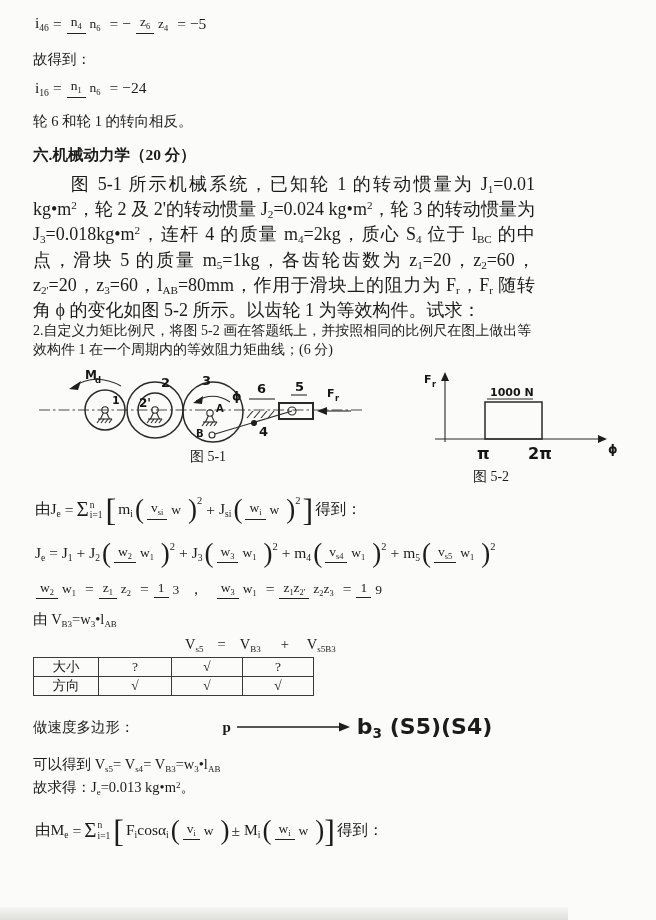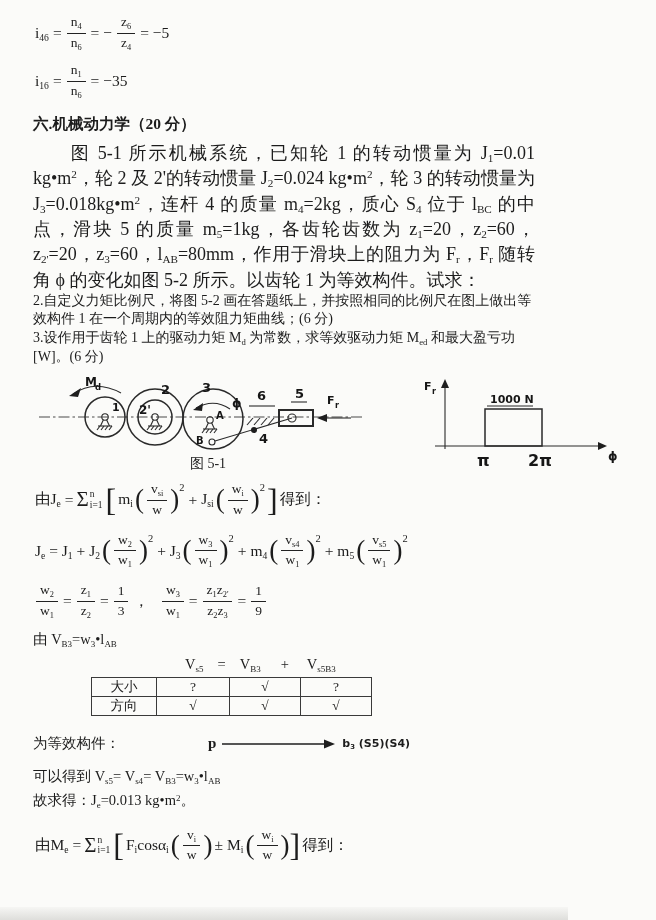--- a/index.html
+++ b/index.html
@@ -7,21 +7,21 @@
        font-family:"Liberation Serif",serif;overflow:hidden;position:relative}
   .page{position:relative;width:568px;height:920px;padding:10px 33px 0 33px;box-sizing:border-box}
   
   .tline{font-size:14.5px;line-height:1.3}
   .heading{font-size:15.5px;font-weight:700;margin:14px 0 6px 0}
   .para{font-size:18px;line-height:1.34;text-align:justify;text-indent:2.1em}
   .qline{font-size:14px;line-height:1.34}
   
   .formula{display:flex;align-items:center;font-size:15.5px;margin:4px 0 0 0}
   .fx{margin:0 2px;white-space:nowrap}
-  .frac{display:inline-flex;flex-direction:column;align-items:center;margin:0 3px;
+  .frac{display:inline-flex;flex-direction:row;align-items:center;margin:0 3px;
         font-size:13.5px;line-height:1.2}
   .frac .num{padding:0 4px 1px 4px;border-bottom:1.2px solid #222}
   .frac .den{padding:1px 4px 0 4px}
   sub{font-size:0.62em;vertical-align:-0.3em}
   sup{font-size:0.62em;vertical-align:0.5em}
   .sigma{font-size:21px;margin:0 1px;line-height:1}
   .slim{display:inline-flex;flex-direction:column;align-items:flex-start;
         font-size:9.5px;line-height:1.08;margin-right:3px}
   .bigp{font-size:27px;line-height:1;font-weight:400}
   .bigb{font-size:32px;line-height:1;font-weight:300}
@@ -33,29 +33,29 @@
   .hw{font-family:"DejaVu Sans",sans-serif;font-weight:bold}
   svg .s{fill:none;stroke:#2a2a2a;stroke-width:1.5}
   svg .s2{fill:none;stroke:#2a2a2a;stroke-width:2}
   svg .thin{fill:none;stroke:#2a2a2a;stroke-width:1.1}
   svg .cl{fill:none;stroke:#4a4a4a;stroke-width:1.1;stroke-dasharray:11 3 2.5 3}
   svg .fl{fill:#1e1e1e;stroke:none}
   svg text{font-family:"DejaVu Sans",sans-serif;font-weight:bold;fill:#161616}
   
   .vecrow{display:flex;align-items:baseline;font-size:14.5px;margin:6px 0 3px 152px}
   .vecrow .vt{margin-right:14px}
-  .vtable{border-collapse:collapse;margin-left:58px}
+  .vtable{border-collapse:collapse;}
   .vtable td{border:1.6px solid #3a3a3a;text-align:center;font-size:13.5px;
              height:18px;padding:0;vertical-align:middle}
   .c-lab{width:64px}.c-a{width:72px}.c-b{width:70px}.c-c{width:70px}
   
   .polyrow{display:flex;align-items:center;margin:18px 0 0 0}
   .polyrow .lead{font-size:14.5px}
   .polyrow .pvar{font-size:15px;font-weight:bold;margin-left:88px;margin-right:6px}
-  .polyrow .endlab{font-size:11px;margin-left:6px}
+  .polyrow .endlab{font-size:22px;margin-left:6px}
   .shade{position:absolute;left:0;right:0;bottom:0;height:13px;
          background:linear-gradient(#f6f6f4,#dededb)}
 </style>
 </head>
 <body>
 
 <div class="page">
 
   <div class="formula">
     <span class="fx">i<sub>46</sub></span>
@@ -65,37 +65,38 @@
       <span class="den">n<sub>6</sub></span>
     </span>
     <span class="fx">= −</span>
     <span class="frac">
       <span class="num">z<sub>6</sub></span>
       <span class="den">z<sub>4</sub></span>
     </span>
     <span class="fx">= −5</span>
   </div>
 
+  <div class="tline" style="margin-top:16px">故得到：</div>
 
   <div class="formula" style="margin-top:10px">
     <span class="fx">i<sub>16</sub></span>
     <span class="fx">=</span>
     <span class="frac">
       <span class="num">n<sub>1</sub></span>
       <span class="den">n<sub>6</sub></span>
     </span>
-    <span class="fx">= −35</span>
-  </div>
-
+    <span class="fx">= −24</span>
+  </div>
+
+  <div class="tline" style="margin-top:14px">轮 6 和轮 1 的转向相反。</div>
 
   <div class="heading">六.机械动力学（20 分）</div>
 
   <div class="para">图 5-1 所示机械系统，已知轮 1 的转动惯量为 J<sub>1</sub>=0.01 kg•m<sup>2</sup>，轮 2 及 2'的转动惯量 J<sub>2</sub>=0.024 kg•m<sup>2</sup>，轮 3 的转动惯量为 J<sub>3</sub>=0.018kg•m<sup>2</sup>，连杆 4 的质量 m<sub>4</sub>=2kg，质心 S<sub>4</sub> 位于 l<sub>BC</sub> 的中点，滑块 5 的质量 m<sub>5</sub>=1kg，各齿轮齿数为 z<sub>1</sub>=20，z<sub>2</sub>=60，z<sub>2'</sub>=20，z<sub>3</sub>=60，l<sub>AB</sub>=80mm，作用于滑块上的阻力为 F<sub>r</sub>，F<sub>r</sub> 随转角 ϕ 的变化如图 5-2 所示。以齿轮 1 为等效构件。试求：</div>
   <div class="qline">2.自定义力矩比例尺，将图 5-2 画在答题纸上，并按照相同的比例尺在图上做出等效构件 1 在一个周期内的等效阻力矩曲线；(6 分)</div>
-  <div class="qline">3.设作用于齿轮 1 上的驱动力矩 M<sub>d</sub> 为常数，求等效驱动力矩 M<sub>ed</sub> 和最大盈亏功[W]。(6 分)</div>
 
   <div class="figs">
     <div class="figblock">
       <svg width="350" height="80" viewBox="0 0 350 80">
 
         <line class="cl" x1="6" y1="44" x2="332" y2="44"></line>
 
         <path class="thin" d="M 88 20 Q 62 6 40 21"></path>
         <polygon class="fl" points="36,23 48,15 45,24"></polygon>
         <text x="52" y="13" font-size="12">M</text>
@@ -185,20 +186,21 @@
         <text x="13" y="17" font-size="11">F</text>
         <text x="21" y="21" font-size="8">r</text>
         <text x="197" y="87" font-size="12">ϕ</text>
 
         <rect class="s" x="74" y="36" width="57" height="37"></rect>
         <text x="79" y="30" font-size="11">1000 N</text>
         <line class="thin" x1="76" y1="33" x2="122" y2="33"></line>
         <text x="66" y="93" font-size="16">π</text>
         <text x="117" y="93" font-size="16">2π</text>
       </svg>
+      <div class="figcap" style="width:160px">图 5-2</div>
     </div>
   </div>
 
   <div class="formula" style="margin-top:8px">
     <span class="fx">由J<sub>e</sub></span>
     <span class="fx">=</span>
     <span class="sigma">Σ</span>
     <span class="slim">
       <span>n</span>
       <span>i=1</span>
@@ -313,21 +315,21 @@
     <tr>
       <td class="c-lab">方向</td>
       <td class="c-a">√</td>
       <td class="c-b">√</td>
       <td class="c-c">√</td>
     </tr>
   </tbody>
     </table>
 
   <div class="polyrow">
-    <span class="lead">为等效构件：</span>
+    <span class="lead">做速度多边形：</span>
     <span class="pvar">p</span>
     <svg width="114" height="12" viewBox="0 0 114 12">
       <line x1="0" y1="6" x2="103" y2="6" stroke="#1e1e1e" stroke-width="1.7"></line>
       <polygon points="102,1.5 113,6 102,10.5" fill="#1e1e1e"></polygon>
     </svg>
     <span class="endlab hw">b<sub>3</sub> (S5)(S4)</span>
   </div>
 
   <div class="tline" style="margin-top:14px">可以得到 V<sub>s5</sub>= V<sub>s4</sub>= V<sub>B3</sub>=w<sub>3</sub>•l<sub>AB</sub></div>
   <div class="tline" style="margin-top:3px">故求得：J<sub>e</sub>=0.013 kg•m<sup>2</sup>。</div>

